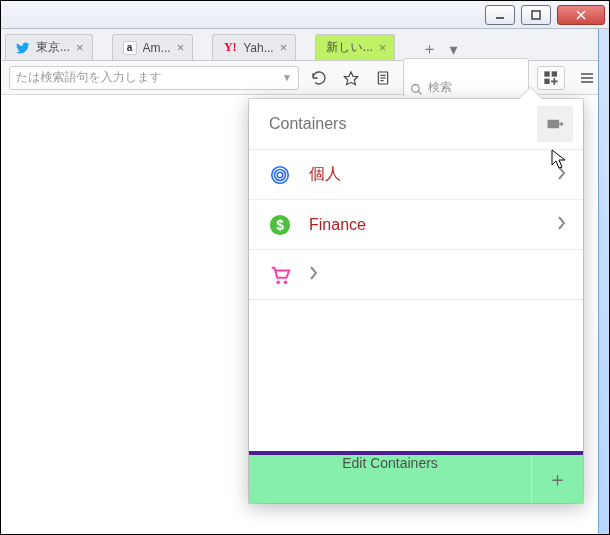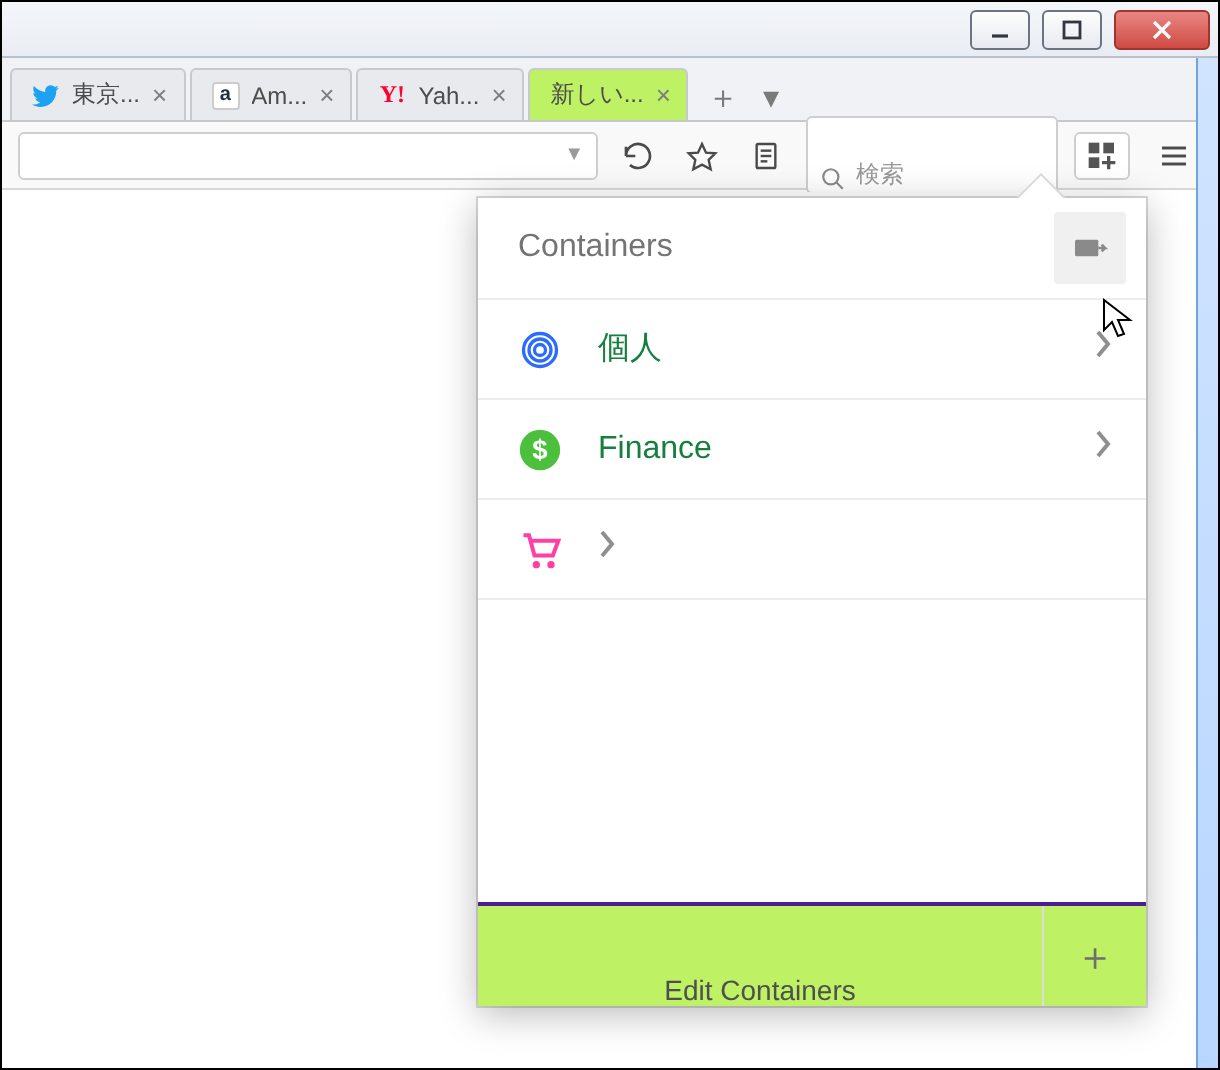--- a/index.html
+++ b/index.html
@@ -7,21 +7,21 @@
 .outer{width:610px;height:535px;border:1px solid #000;position:relative;background:#fff}
 
 
 .winbar{height:28px;background:linear-gradient(180deg,#f4f6fa 0%,#e9edf3 100%);border-bottom:1px solid #b8c0cc;display:flex;justify-content:flex-end;align-items:center;padding-right:4px;gap:6px}
 .winbtn{width:30px;height:20px;border:1px solid #6b7480;border-radius:3px;display:flex;align-items:center;justify-content:center;background:linear-gradient(180deg,#fdfdfd,#e7eaf0);font-size:10px;color:#303740}
 .winbtn.close{background:linear-gradient(180deg,#e98683,#cf4b44);color:#fff;border-color:#a0342e;width:48px}
 .winbtn svg{width:12px;height:12px}
 
 
 .tabstrip{height:32px;background:#f1f2f5;display:flex;align-items:flex-end;padding-left:4px;border-bottom:1px solid #c6c9cd}
-.tab{height:26px;display:flex;align-items:center;gap:6px;padding:0 8px 0 10px;border:1px solid #c6c9cd;border-bottom:none;border-radius:3px 3px 0 0;background:#e8eaed;font-size:12px;color:#4c4c4c;margin-right:2px;max-width:95px}
+.tab{height:26px;display:flex;align-items:center;gap:6px;padding:0 8px 0 10px;border:1px solid #c6c9cd;border-bottom:none;border-radius:3px 3px 0 0;background:#e8eaed;font-size:12px;color:#4c4c4c;margin-right:19px;max-width:95px}
 .tab.active{background:#bef264;border-color:#c6c9cd}
 .tab .tablbl{white-space:nowrap;overflow:hidden;text-overflow:ellipsis;max-width:46px}
 .tab .tabx{color:#7d7d7d;font-size:13px;cursor:pointer}
 .tabicon{width:14px;height:14px;display:inline-flex;align-items:center;justify-content:center;font-size:11px;color:#fff;border-radius:2px}
 .newtab{width:26px;height:22px;display:flex;align-items:center;justify-content:center;color:#7a7a7a;border:1px solid transparent;border-radius:3px;margin:0 2px}
 .dropdown{width:18px;height:22px;display:flex;align-items:center;justify-content:center;color:#7a7a7a}
 
 
 .toolbar{height:34px;background:#f9f9fa;border-bottom:1px solid #d8d8d8;display:flex;align-items:center;padding:0 8px;gap:8px}
 .urlbox{flex:0 0 auto;width:290px;height:24px;border:1px solid #cfcfd2;border-radius:3px;background:#fff;display:flex;align-items:center;padding:0 6px;font-size:12px;color:#9a9a9a;gap:6px;overflow:hidden}
@@ -32,30 +32,30 @@
 .panelbtn{width:28px;height:24px;border:1px solid #cfcfd2;border-radius:3px;display:flex;align-items:center;justify-content:center;background:#fff}
 .ham{width:28px;height:24px;display:flex;align-items:center;justify-content:center}
 
 
 .content{position:absolute;top:95px;left:0;right:0;bottom:0;background:#fff}
 
 
 .rightstrip{position:absolute;top:28px;right:0;width:11px;bottom:0;background:linear-gradient(180deg,#d0e4ff,#b8d6ff);border-left:1px solid #6fa4de}
 
 
-.panel{position:absolute;top:98px;right:36px;width:334px;height:404px;background:#fff;box-shadow:0 4px 18px rgba(0,0,0,.28),0 0 0 1px rgba(0,0,0,.14);display:flex;flex-direction:column}
+.panel{position:absolute;top:98px;right:26px;width:334px;height:404px;background:#fff;box-shadow:0 4px 18px rgba(0,0,0,.28),0 0 0 1px rgba(0,0,0,.14);display:flex;flex-direction:column}
 .panel::before{content:"";position:absolute;top:-9px;right:44px;width:16px;height:16px;background:#fff;border-left:1px solid rgba(0,0,0,.15);border-top:1px solid rgba(0,0,0,.15);transform:rotate(45deg)}
 .phead{height:50px;display:flex;align-items:center;justify-content:space-between;padding:0 10px 0 20px;color:#747474;font-size:16px}
 .phead .hicon{width:36px;height:36px;display:flex;align-items:center;justify-content:center;background:#f0f0f0;border-radius:2px}
 .prow{height:50px;display:flex;align-items:center;padding:0 16px 0 20px;gap:18px;border-top:1px solid #ececec;cursor:pointer}
 .picon{width:22px;height:22px;display:flex;align-items:center;justify-content:center}
-.plabel{flex:1;font-size:16px;color:#15803d}
+.plabel{flex:1;font-size:16px;color:#b91c1c}
 .parrow{color:#8f8f8f}
 .spacer{flex:1;border-top:1px solid #ececec}
-.pfoot{height:52px;display:flex;align-items:flex-end;background:#bef264;border-top:2px solid #4c1d95}
+.pfoot{height:52px;display:flex;align-items:flex-start;background:#86efac;border-top:4px solid #4c1d95}
 .pfoot .edit{flex:1;text-align:center;font-size:14px;color:#4f4f4f;cursor:pointer}
 .pfoot .add{width:52px;height:100%;display:flex;align-items:center;justify-content:center;border-left:1px solid #dcdcdc;font-size:20px;color:#6e6e6e;cursor:pointer}
 
 
 .cursor{position:absolute;top:148px;right:40px;pointer-events:none}
 
 </style>
 </head>
 <body>
 
@@ -102,20 +102,21 @@
     <div class="tab active">
       <span class="tablbl" style="max-width:56px">新しい...</span>
       <span class="tabx">×</span>
     </div>
     <div class="newtab">＋</div>
     <div class="dropdown">▾</div>
   </div>
 
   <div class="toolbar">
     <div class="urlbox">
+      <span>たは検索語句を入力します</span>
       <span class="drop">▼</span>
     </div>
     <div class="tbtn">
       <svg viewBox="0 0 24 24" fill="none" stroke="#4a4a4a" stroke-width="2">
           <path d="M3 12a9 9 0 1 1 3 6.7M3 12V5m0 7h7"></path>
         </svg>
     </div>
     <div class="tbtn">
       <svg viewBox="0 0 24 24" fill="none" stroke="#4a4a4a" stroke-width="1.8">
           <polygon points="12,3 15,9.5 22,10 17,15 18.5,22 12,18.5 5.5,22 7,15 2,10 9,9.5"></polygon>

